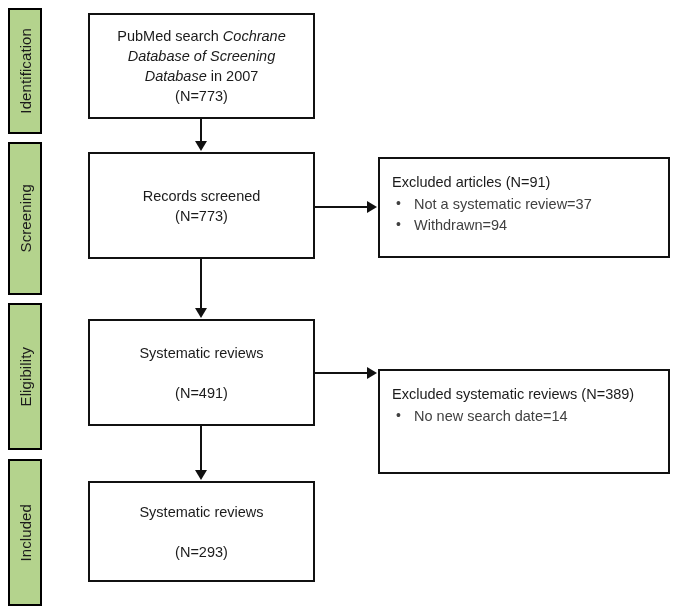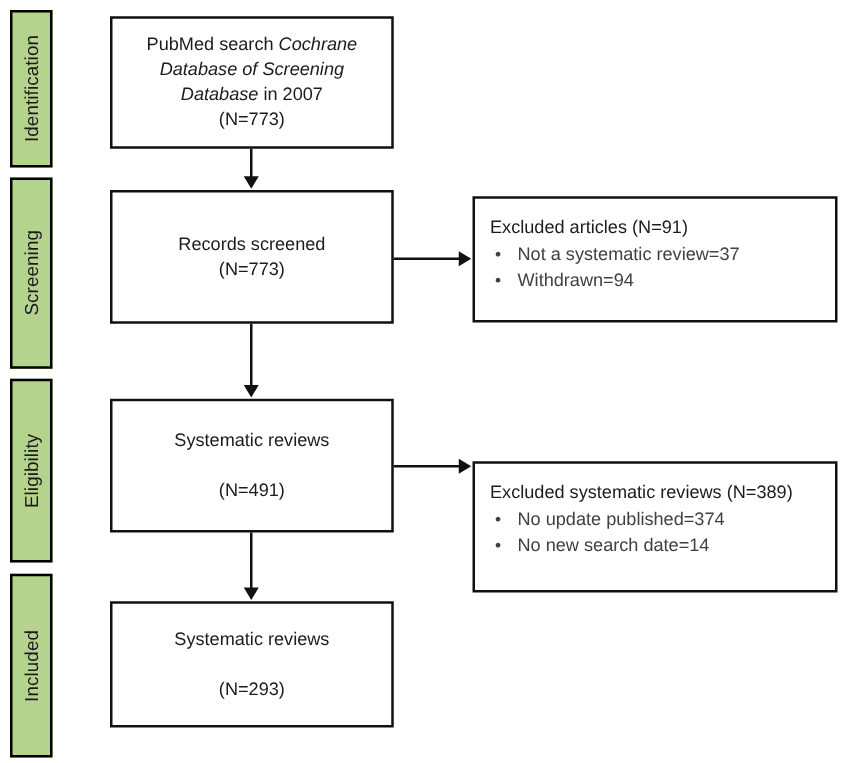--- a/index.html
+++ b/index.html
@@ -199,21 +199,20 @@
         <li>Not a systematic review=37</li>
         <li>Withdrawn=94</li>
       </ul>
     </div>
   </div>
 
   <div class="flow-box" id="box-excluded-reviews">
     <div class="excl-inner">
       <p class="excl-title">Excluded systematic reviews (N=389)</p>
       <ul class="excl-list">
-        <li>No update published=374</li>
         <li>No new search date=14</li>
       </ul>
     </div>
   </div>
 
   <div class="conn-line v-line" id="conn-v1"></div>
   <div class="arrow-down" id="arrow-v1"></div>
 
   <div class="conn-line v-line" id="conn-v2"></div>
   <div class="arrow-down" id="arrow-v2"></div>

